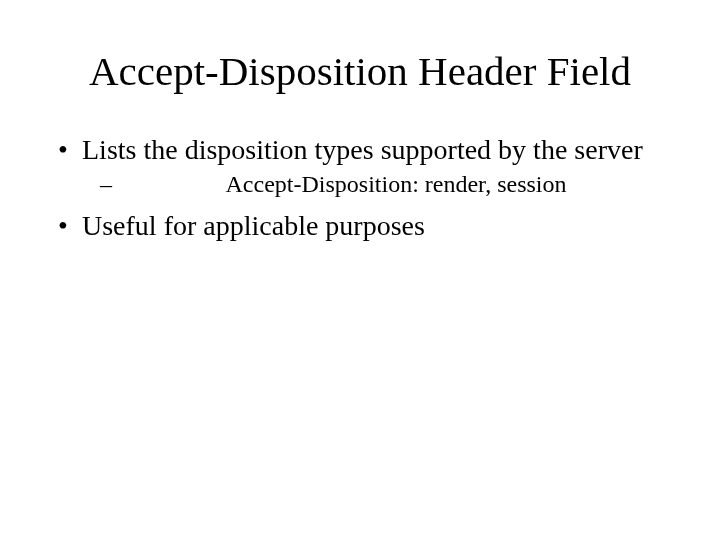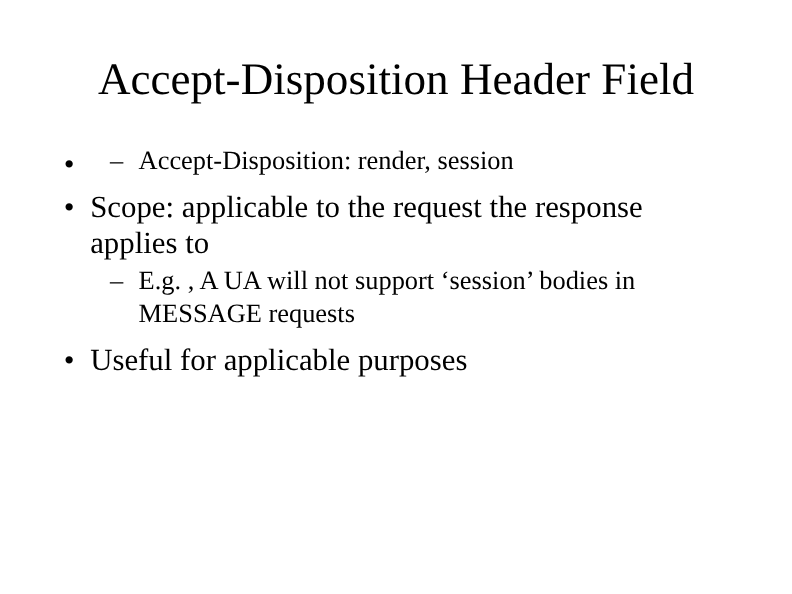--- a/index.html
+++ b/index.html
@@ -40,20 +40,21 @@
     content: "•";
     position: absolute;
     left: 4px;
     top: 0;
     font-size: 28px;
   }
   ul.level2 {
     list-style: none;
     margin: 4px 0 10px 0;
     padding: 0;
+    text-align: center;
   }
   ul.level2 > li {
     position: relative;
     padding-left: 26px;
     margin-left: 18px;
     font-size: 24px;
     line-height: 1.22;
     margin-bottom: 4px;
   }
   ul.level2 > li::before {
@@ -66,34 +67,27 @@
 </style>
 </head>
 <body>
 
 <div class="slide">
   <h1 class="title">Accept-Disposition Header Field</h1>
 
   <ul class="level1">
 
     <li>
+      <span>Lists the disposition types supported by the server</span>
       <ul class="level2">
         <li>
           <span>Accept-Disposition: render, session</span>
         </li>
       </ul>
     </li>
 
-    <li>
-      <span>Scope: applicable to the request the response applies to</span>
-      <ul class="level2">
-        <li>
-          <span>E.g. , A UA will not support ‘session’ bodies in MESSAGE requests</span>
-        </li>
-      </ul>
-    </li>
 
     <li>
       <span>Useful for applicable purposes</span>
     </li>
 
   </ul>
 </div>
 
 </body></html>

